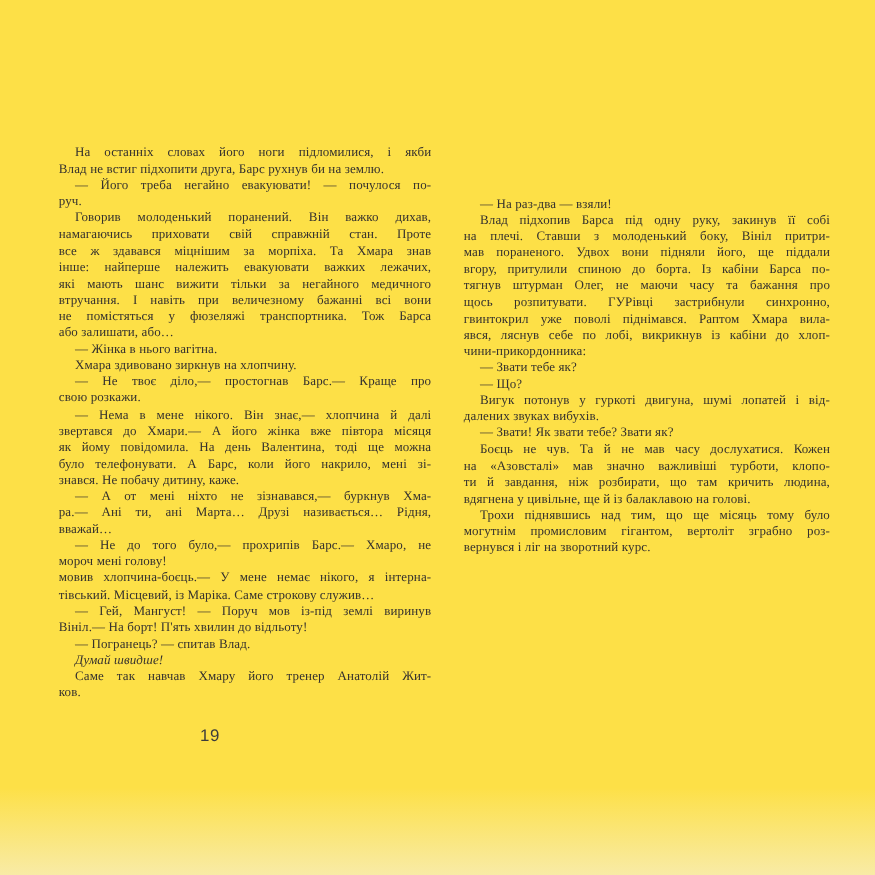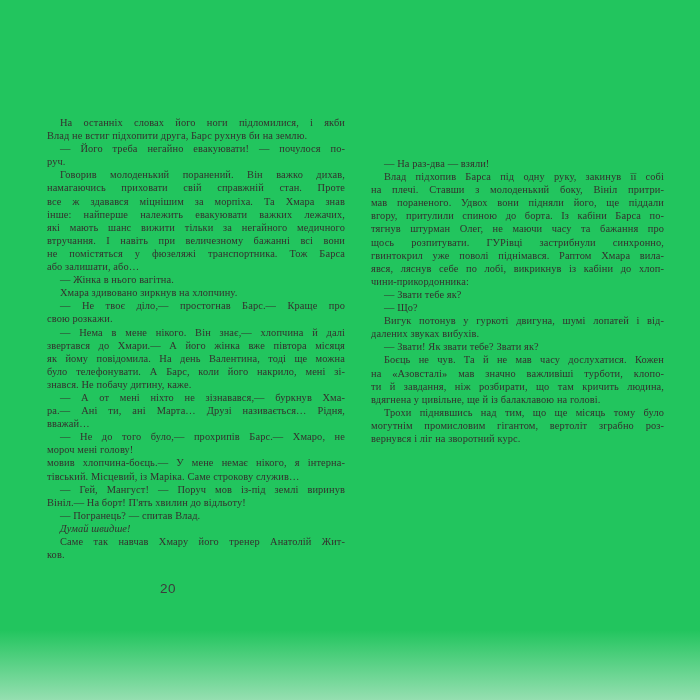--- a/index.html
+++ b/index.html
@@ -4,21 +4,21 @@
 <style>
   html, body {
     margin: 0;
     padding: 0;
     background: #ffffff;
   }
   .page {
     position: relative;
     width: 700px;
     height: 700px;
-    background: #22c55e;
+    background: #fde047;
     overflow: hidden;
     font-family: "Liberation Serif", "DejaVu Serif", serif;
   }
   .bottom-edge {
     position: absolute;
     left: 0; right: 0; bottom: 0;
     height: 70px;
     background: linear-gradient(to bottom, rgba(246,246,246,0) 0%, rgba(244,244,244,0.55) 100%);
     pointer-events: none;
   }
@@ -153,15 +153,15 @@
         <div class="line">на «Азовсталі» мав значно важливіші турботи, клопо-</div>
         <div class="line">ти й завдання, ніж розбирати, що там кричить людина,</div>
         <div class="line end">вдягнена у цивільне, ще й із балаклавою на голові.</div>
       </div>
       <div class="para">
         <div class="line indent">Трохи піднявшись над тим, що ще місяць тому було</div>
         <div class="line">могутнім промисловим гігантом, вертоліт зграбно роз-</div>
         <div class="line end">вернувся і ліг на зворотний курс.</div>
       </div>
     </div>
-  <div class="page-number">20</div>
+  <div class="page-number">19</div>
   <div class="bottom-edge"></div>
 </div>
 
 </body></html>

